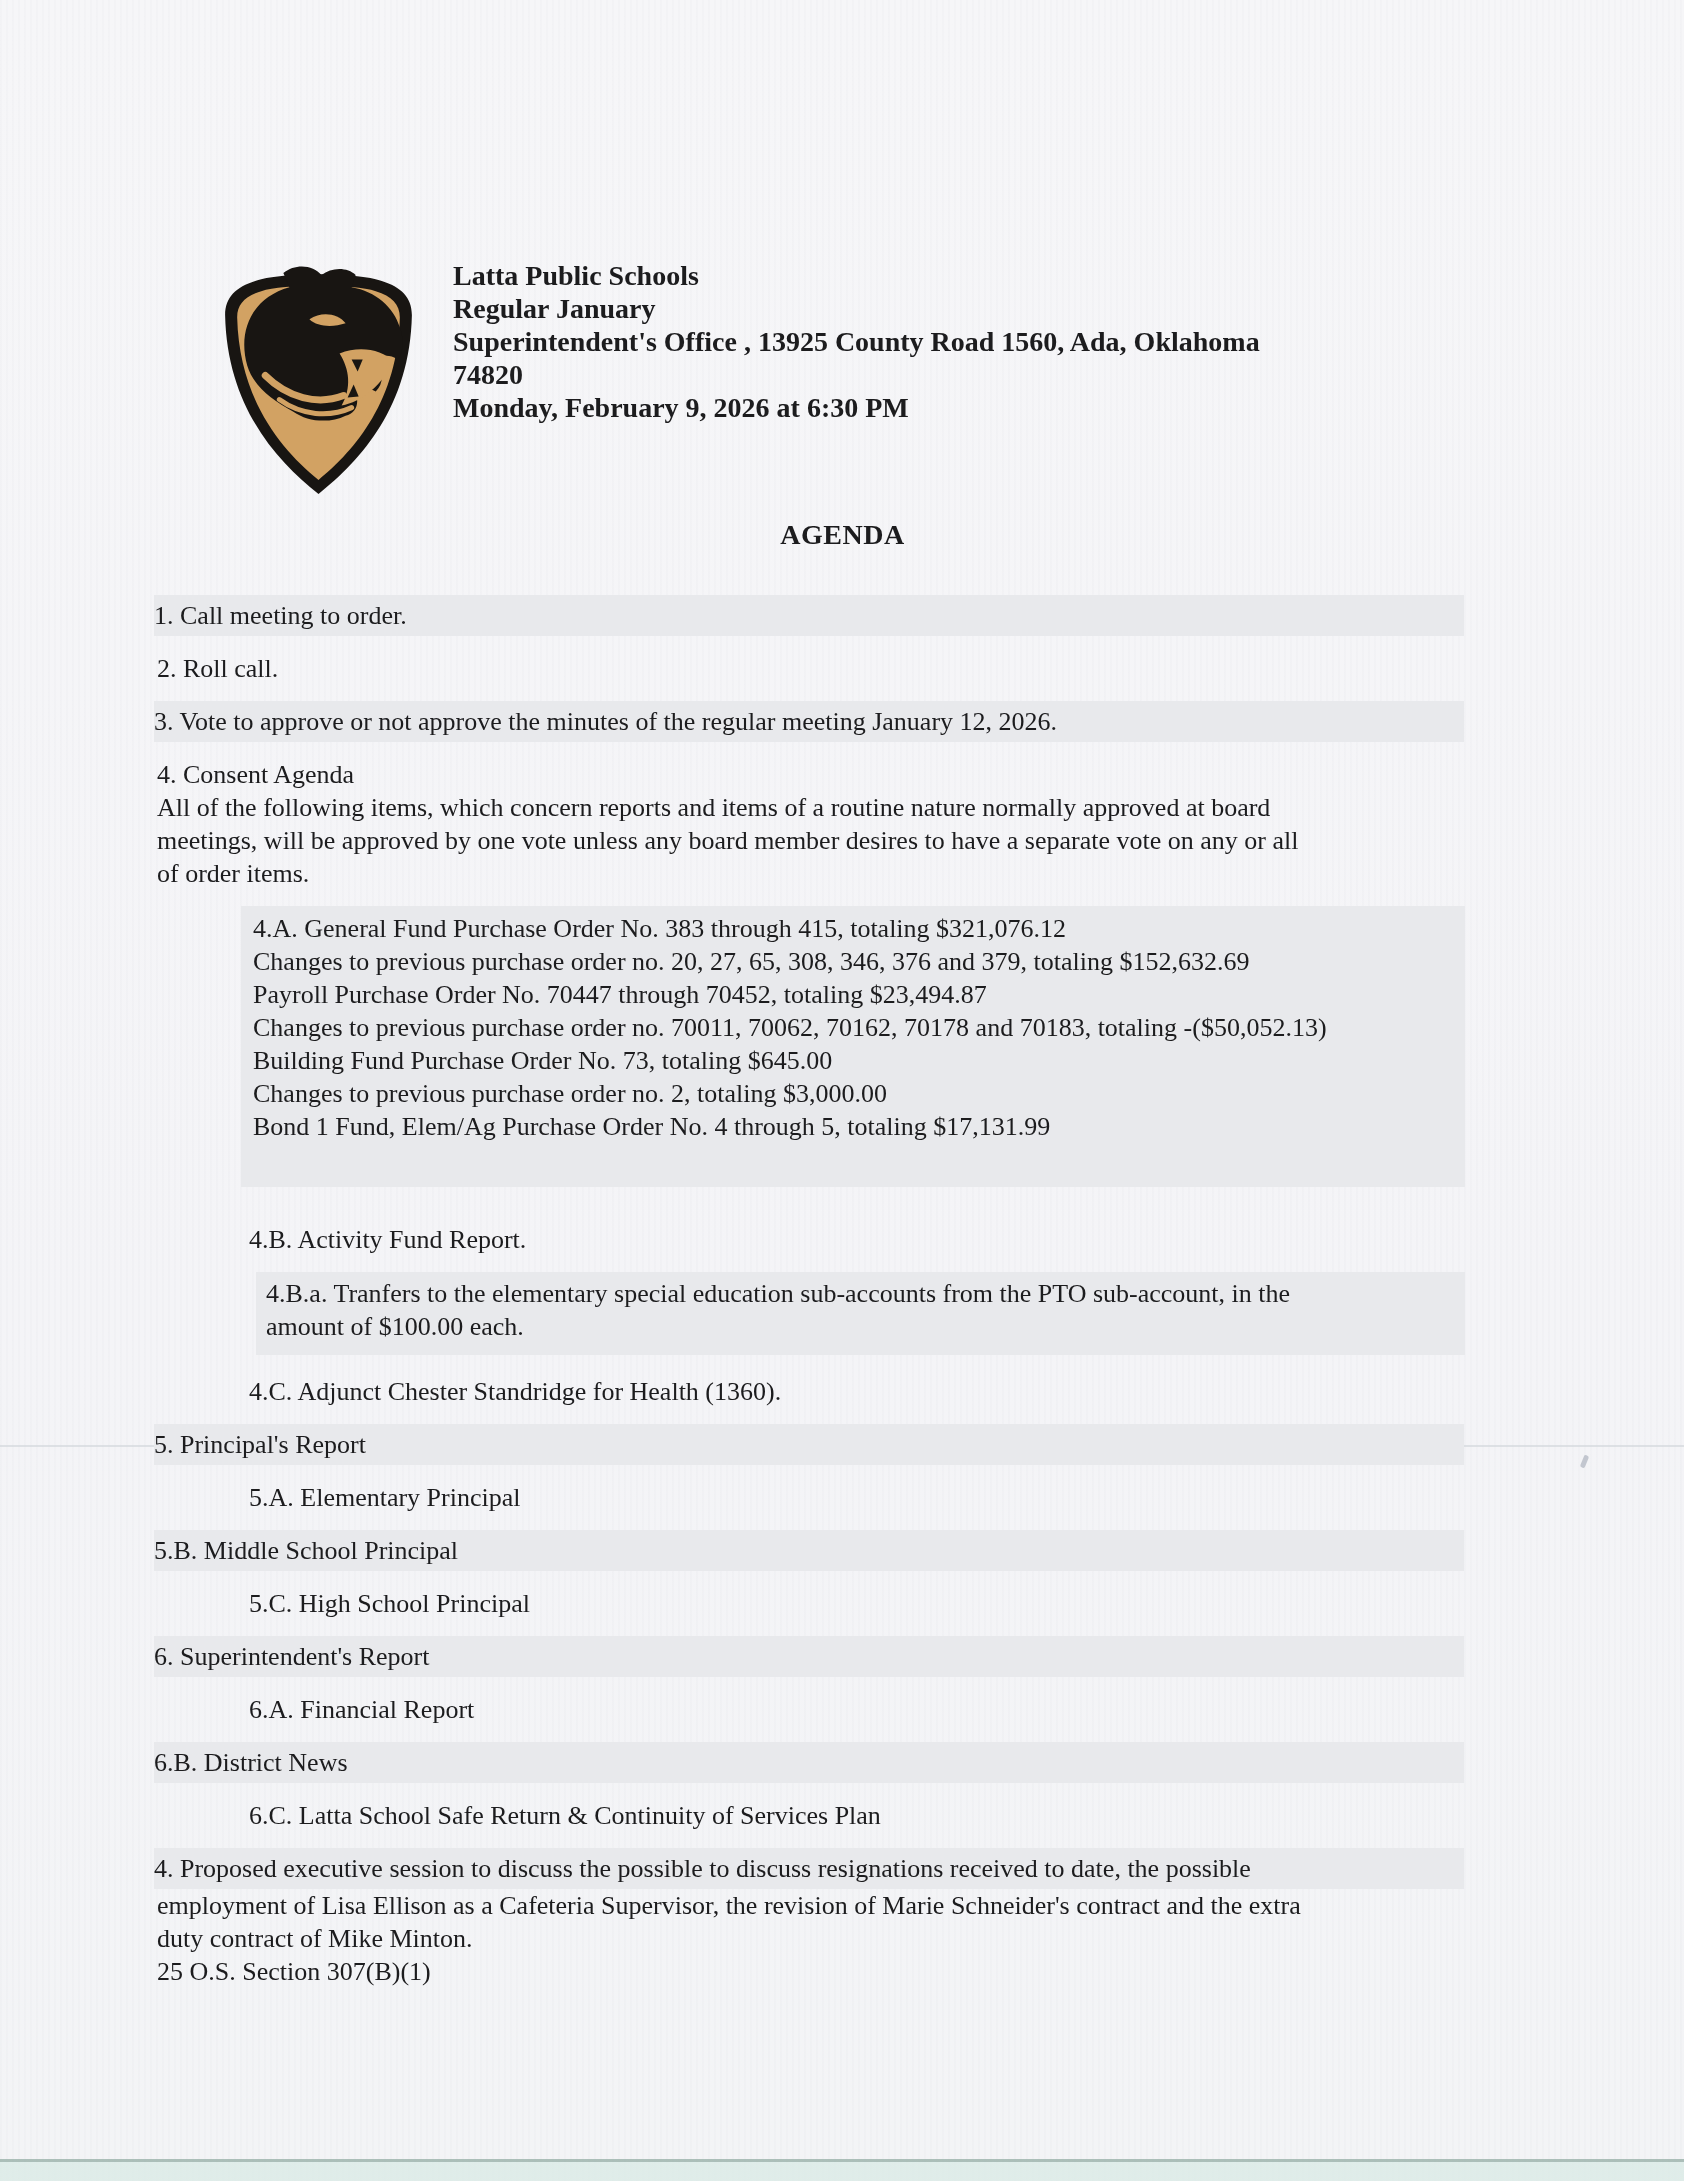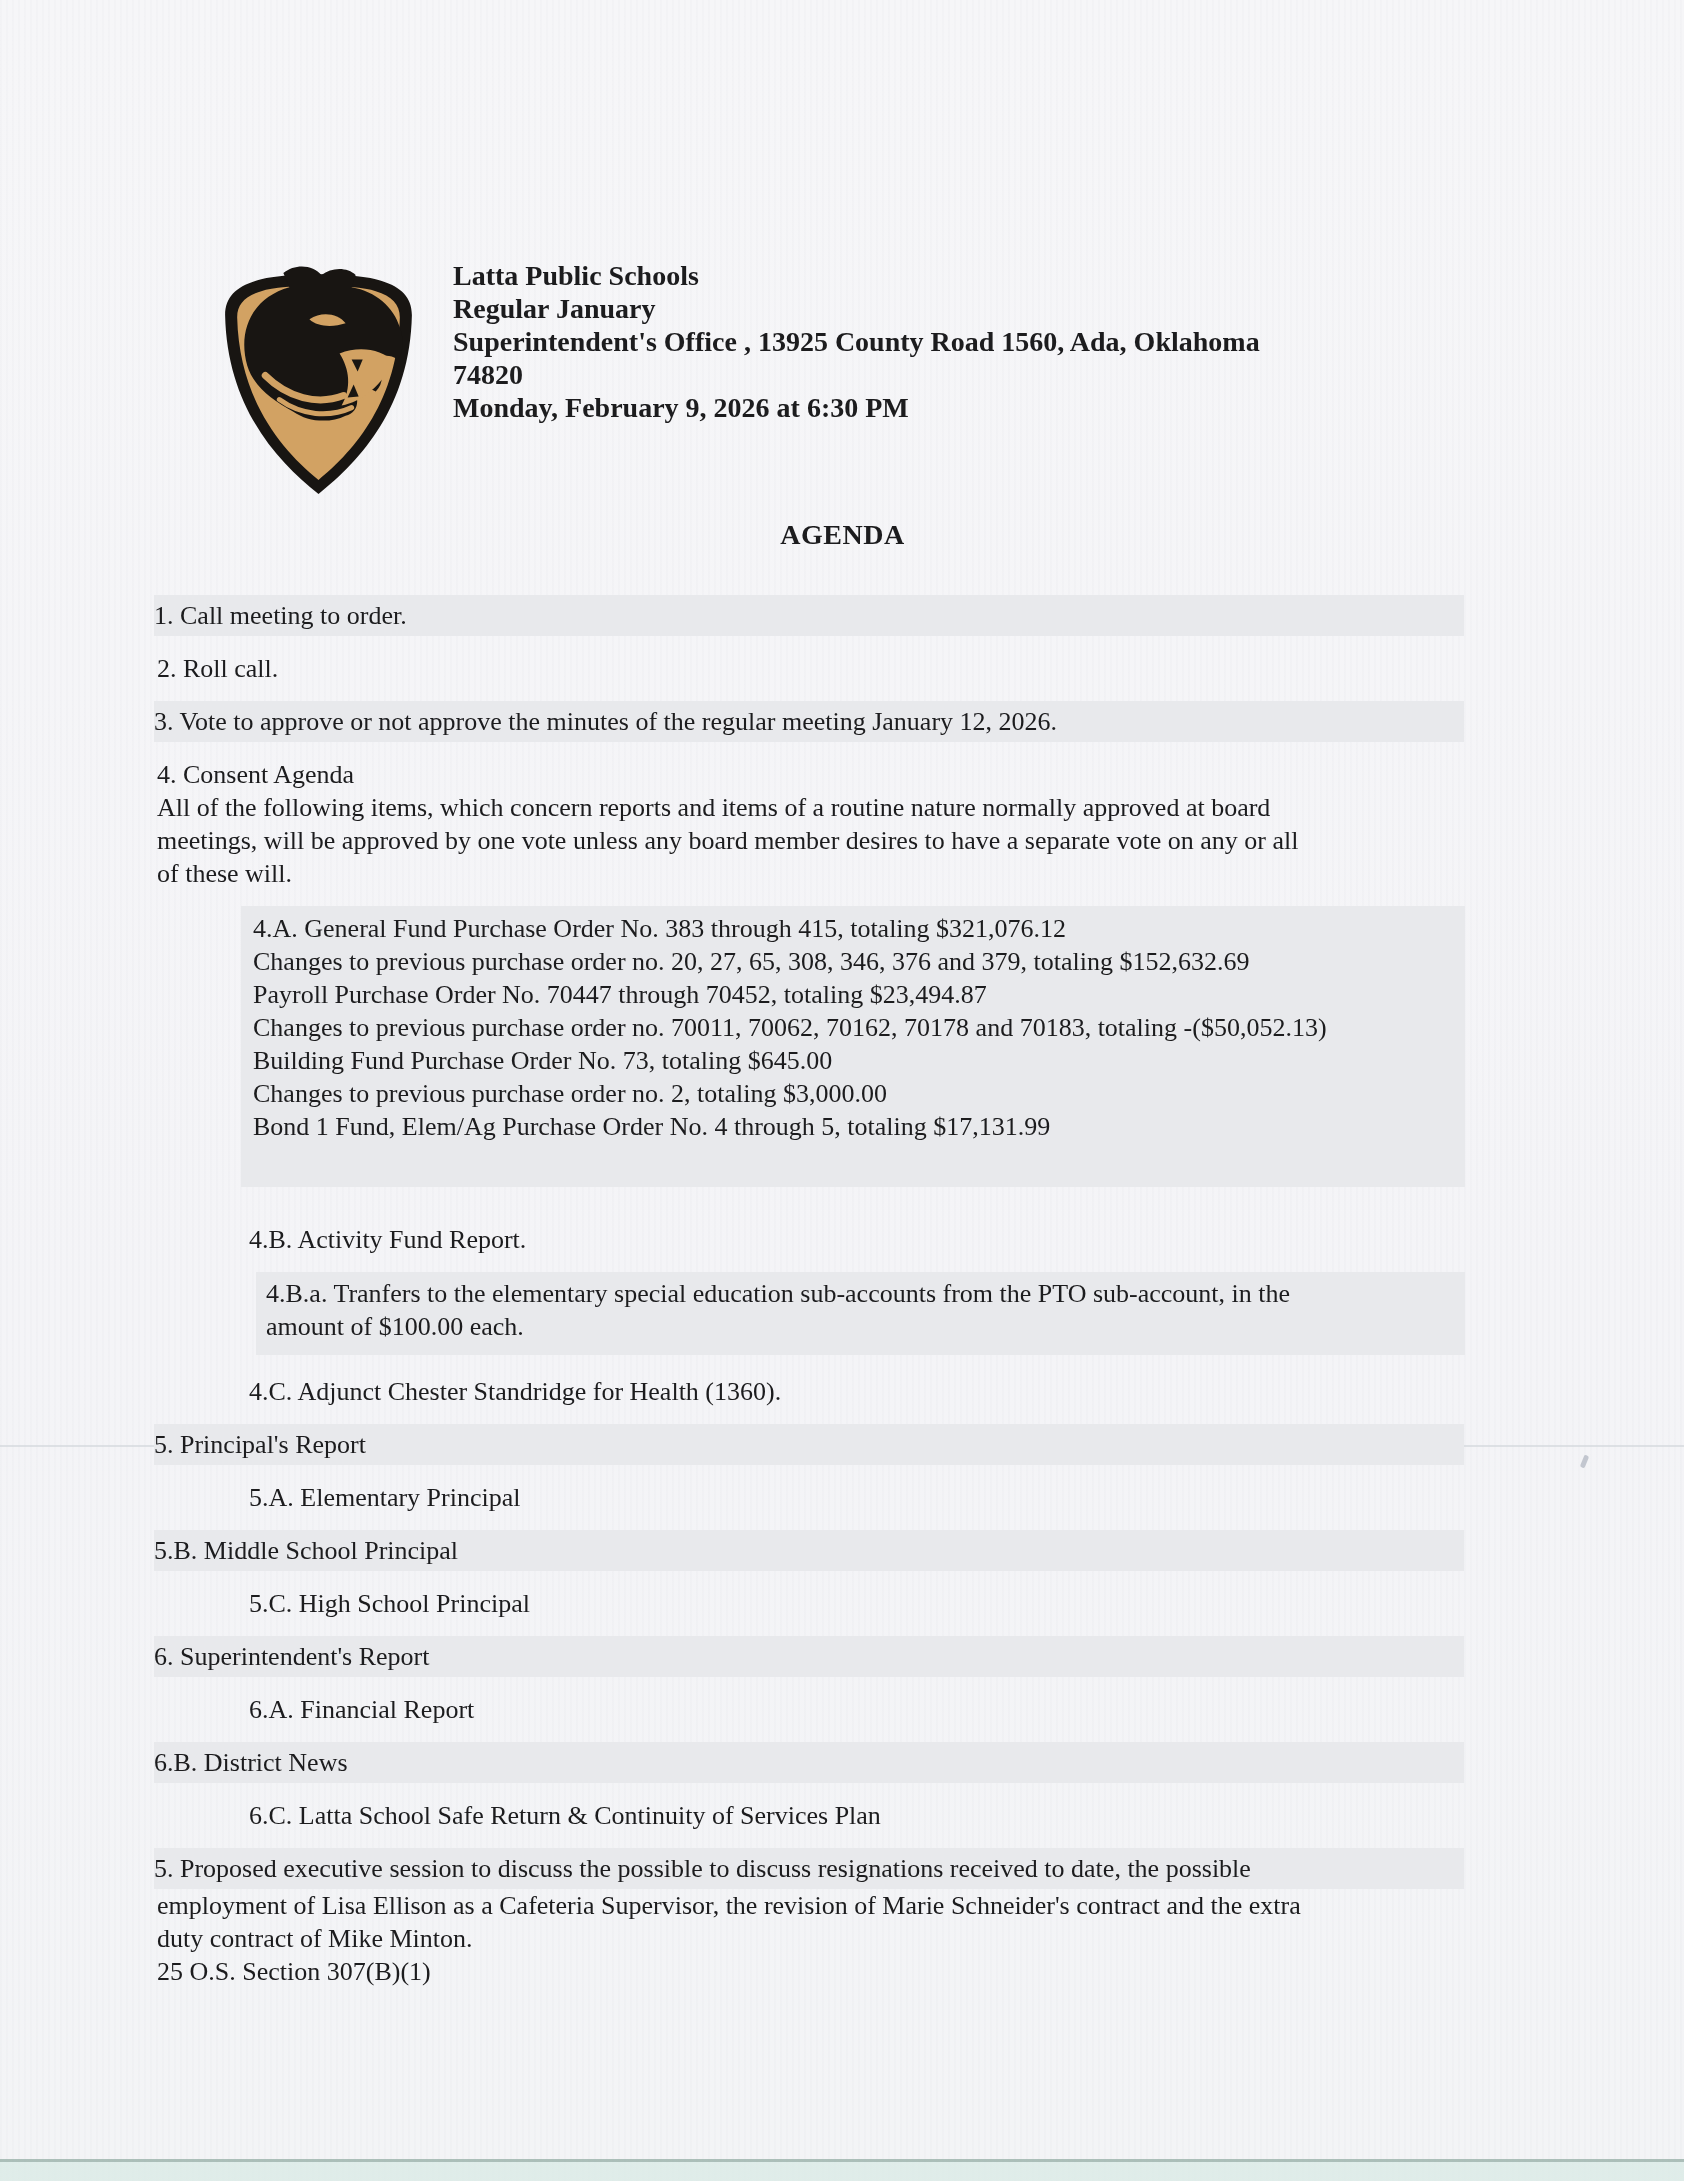--- a/index.html
+++ b/index.html
@@ -88,21 +88,21 @@
     <div class="item" data-name="item-2">
       <div class="row ind1" data-name="agenda-row"><span data-name="agenda-row-text">2. Roll call.</span></div>
     </div>
     <div class="item" data-name="item-3">
       <div class="row ind1 hl" data-name="agenda-row"><span data-name="agenda-row-text">3. Vote to approve or not approve the minutes of the regular meeting January 12, 2026.</span></div>
     </div>
     <div class="item" data-name="item-4">
       <div class="row ind1" data-name="agenda-row"><span data-name="agenda-row-text">4. Consent Agenda</span></div>
       <div class="row ind1" data-name="agenda-row"><span data-name="agenda-row-text">All of the following items, which concern reports and items of a routine nature normally approved at board</span></div>
       <div class="row ind1" data-name="agenda-row"><span data-name="agenda-row-text">meetings, will be approved by one vote unless any board member desires to have a separate vote on any or all</span></div>
-      <div class="row ind1" data-name="agenda-row"><span data-name="agenda-row-text">of these will.</span></div>
+      <div class="row ind1" data-name="agenda-row"><span data-name="agenda-row-text">of order items.</span></div>
     </div>
     <div class="item" data-name="item-4A">
       <div class="block block-sub" data-name="item-4A-highlight-block">
         <div class="row ind2" data-name="agenda-row"><span data-name="agenda-row-text">4.A. General Fund Purchase Order No. 383 through 415, totaling $321,076.12</span></div>
         <div class="row ind2" data-name="agenda-row"><span data-name="agenda-row-text">Changes to previous purchase order no. 20, 27, 65, 308, 346, 376 and 379, totaling $152,632.69</span></div>
         <div class="row ind2" data-name="agenda-row"><span data-name="agenda-row-text">Payroll Purchase Order No. 70447 through 70452, totaling $23,494.87</span></div>
         <div class="row ind2" data-name="agenda-row"><span data-name="agenda-row-text">Changes to previous purchase order no. 70011, 70062, 70162, 70178 and 70183, totaling -($50,052.13)</span></div>
         <div class="row ind2" data-name="agenda-row"><span data-name="agenda-row-text">Building Fund Purchase Order No. 73, totaling $645.00</span></div>
         <div class="row ind2" data-name="agenda-row"><span data-name="agenda-row-text">Changes to previous purchase order no. 2, totaling $3,000.00</span></div>
         <div class="row ind2" data-name="agenda-row"><span data-name="agenda-row-text">Bond 1 Fund, Elem/Ag Purchase Order No. 4 through 5, totaling $17,131.99</span></div>
@@ -138,21 +138,21 @@
     <div class="item" data-name="item-6A">
       <div class="row ind2" data-name="agenda-row"><span data-name="agenda-row-text">6.A. Financial Report</span></div>
     </div>
     <div class="item" data-name="item-6B">
       <div class="row ind2 hl" data-name="agenda-row"><span data-name="agenda-row-text">6.B. District News</span></div>
     </div>
     <div class="item" data-name="item-6C">
       <div class="row ind2" data-name="agenda-row"><span data-name="agenda-row-text">6.C. Latta School Safe Return &amp; Continuity of Services Plan</span></div>
     </div>
     <div class="item" data-name="item-7">
-      <div class="row ind1 hl" data-name="agenda-row"><span data-name="agenda-row-text">5. Proposed executive session to discuss the possible to discuss resignations received to date, the possible</span></div>
+      <div class="row ind1 hl" data-name="agenda-row"><span data-name="agenda-row-text">4. Proposed executive session to discuss the possible to discuss resignations received to date, the possible</span></div>
       <div class="row ind1" data-name="agenda-row"><span data-name="agenda-row-text">employment of Lisa Ellison as a Cafeteria Supervisor, the revision of Marie Schneider's contract and the extra</span></div>
       <div class="row ind1" data-name="agenda-row"><span data-name="agenda-row-text">duty contract of Mike Minton.</span></div>
       <div class="row ind1" data-name="agenda-row"><span data-name="agenda-row-text">25 O.S. Section 307(B)(1)</span></div>
     </div>
   </div>
 
 <div class="bottom-band" data-name="scan-bottom-edge"></div>
 
 
 </body></html>

